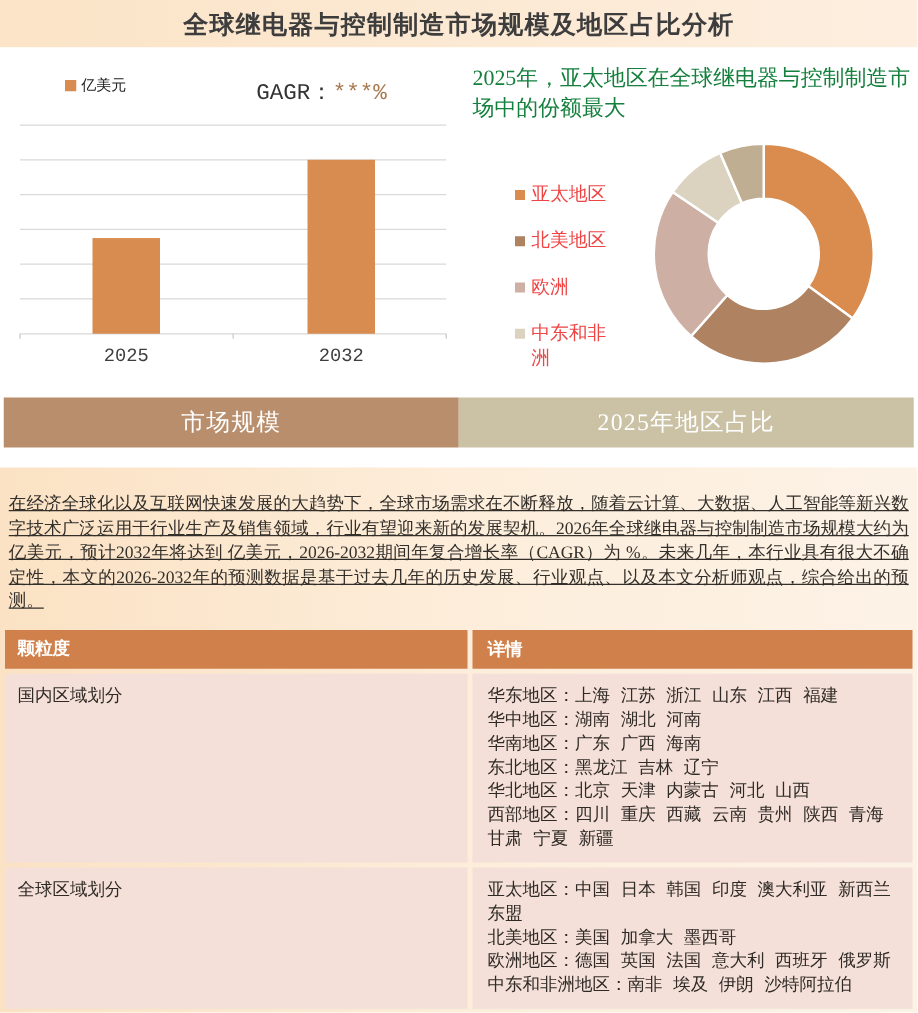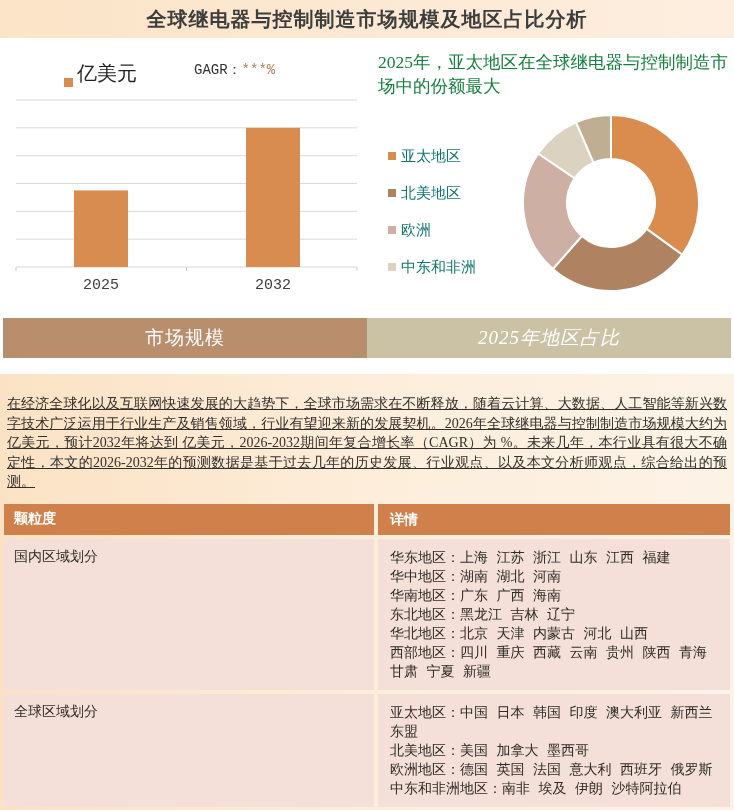--- a/index.html
+++ b/index.html
@@ -8,41 +8,41 @@
   .page{width:734px;height:810px;position:relative;}
 
   
   .title-bar{height:38px;background:linear-gradient(90deg,#FBE4C7,#FDEEDF);
              display:flex;align-items:center;justify-content:center;}
   .title-bar h1{margin:0;font-size:20px;font-weight:bold;color:#3d3d3d;letter-spacing:1px;}
 
   
   .charts-row{display:flex;background:#fff;height:264px;position:relative;}
   .bar-panel{width:372px;position:relative;}
-  .bar-legend{position:absolute;top:22px;left:64px;display:flex;align-items:flex-end;font-size:20px;color:#222;}
+  .bar-legend{position:absolute;top:22px;left:52px;display:flex;align-items:center;font-size:12px;color:#222;}
   .swatch{width:9px;height:9px;display:inline-block;margin-right:4px;}
-  .cagr{position:absolute;top:23px;left:194px;font-family:"Liberation Mono","DejaVu Sans Mono",monospace;
-        font-size:14px;color:#333;}
+  .cagr{position:absolute;top:23px;left:205px;font-family:"Liberation Mono","DejaVu Sans Mono",monospace;
+        font-size:18px;color:#333;}
   .cagr .cagr-val{color:#A9794F;}
   svg.barchart{position:absolute;left:5px;top:50px;}
 
   .donut-panel{width:362px;position:relative;}
   .donut-title{position:absolute;top:12px;left:6px;width:350px;font-size:17.5px;
                line-height:24px;color:#15803d;}
   .donut-legend{position:absolute;left:16px;top:108px;width:104px;}
-  .legend-item{display:flex;margin-bottom:17px;font-size:15px;line-height:20px;color:#0f766e;}
+  .legend-item{display:flex;margin-bottom:17px;font-size:15px;line-height:20px;color:#ef4444;margin-left:24px;}
   .legend-item .swatch{width:8px;height:8px;margin-top:6px;margin-right:5px;flex:none;}
   svg.donut{position:absolute;left:148px;top:74px;}
 
   
   .tab-bar{display:flex;height:40px;background:#fff;padding:16px 3px;}
   .tab{flex:1;display:flex;align-items:center;justify-content:center;
        color:#fff;font-size:19px;letter-spacing:1px;cursor:pointer;}
   .tab-left{background:#B98E6C;}
-  .tab-right{background:#CBC2A5;font-style:italic;}
+  .tab-right{background:#CBC2A5;}
 
   
   .content{height:468px;background:linear-gradient(90deg,#FBE2C4,#FDEEDC 55%,#FCF2E6);
            padding-top:8px;box-sizing:border-box;}
   .intro{margin:12px 7px;font-size:14px;line-height:19.5px;color:#332f2b;text-align:justify;text-decoration:underline;}
   .table-heading{text-align:center;font-weight:bold;font-size:15px;color:#0f0f0f;
                  margin:5px 0 7px;font-family:"Liberation Sans","DejaVu Sans",sans-serif;}
   .grid-table{margin:0 4px;}
   .t-row{display:flex;margin-bottom:4px;}
   .t-cell{background:#F4E0D8;font-size:14px;color:#2f2a26;}

